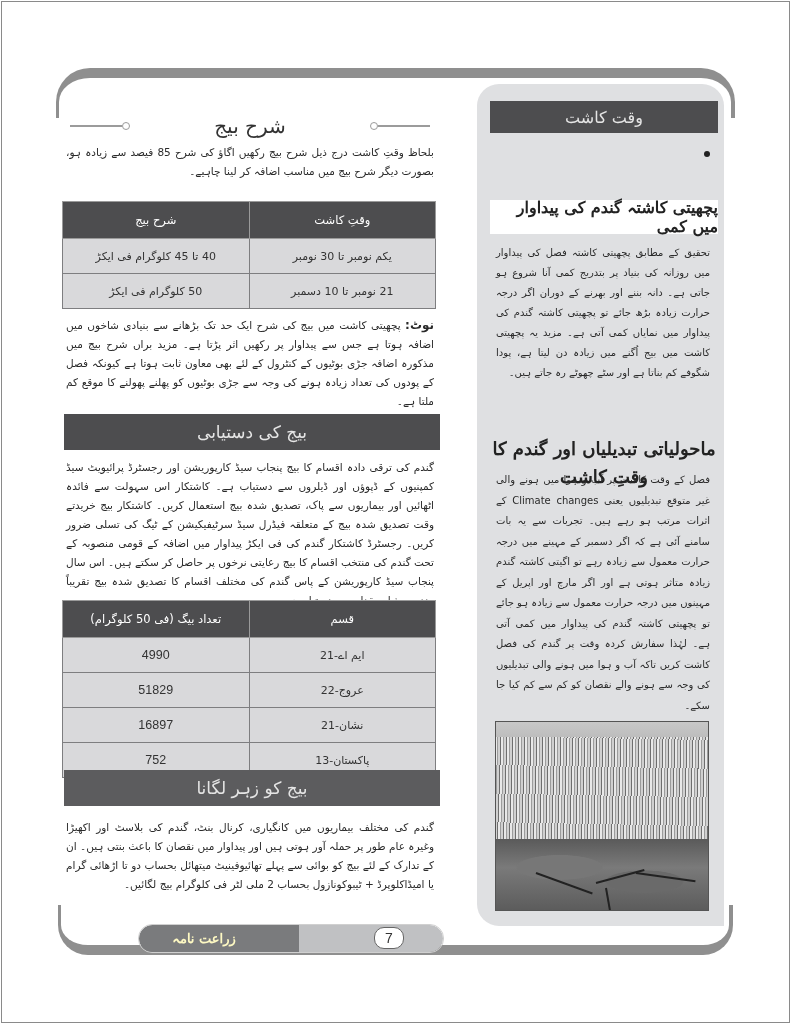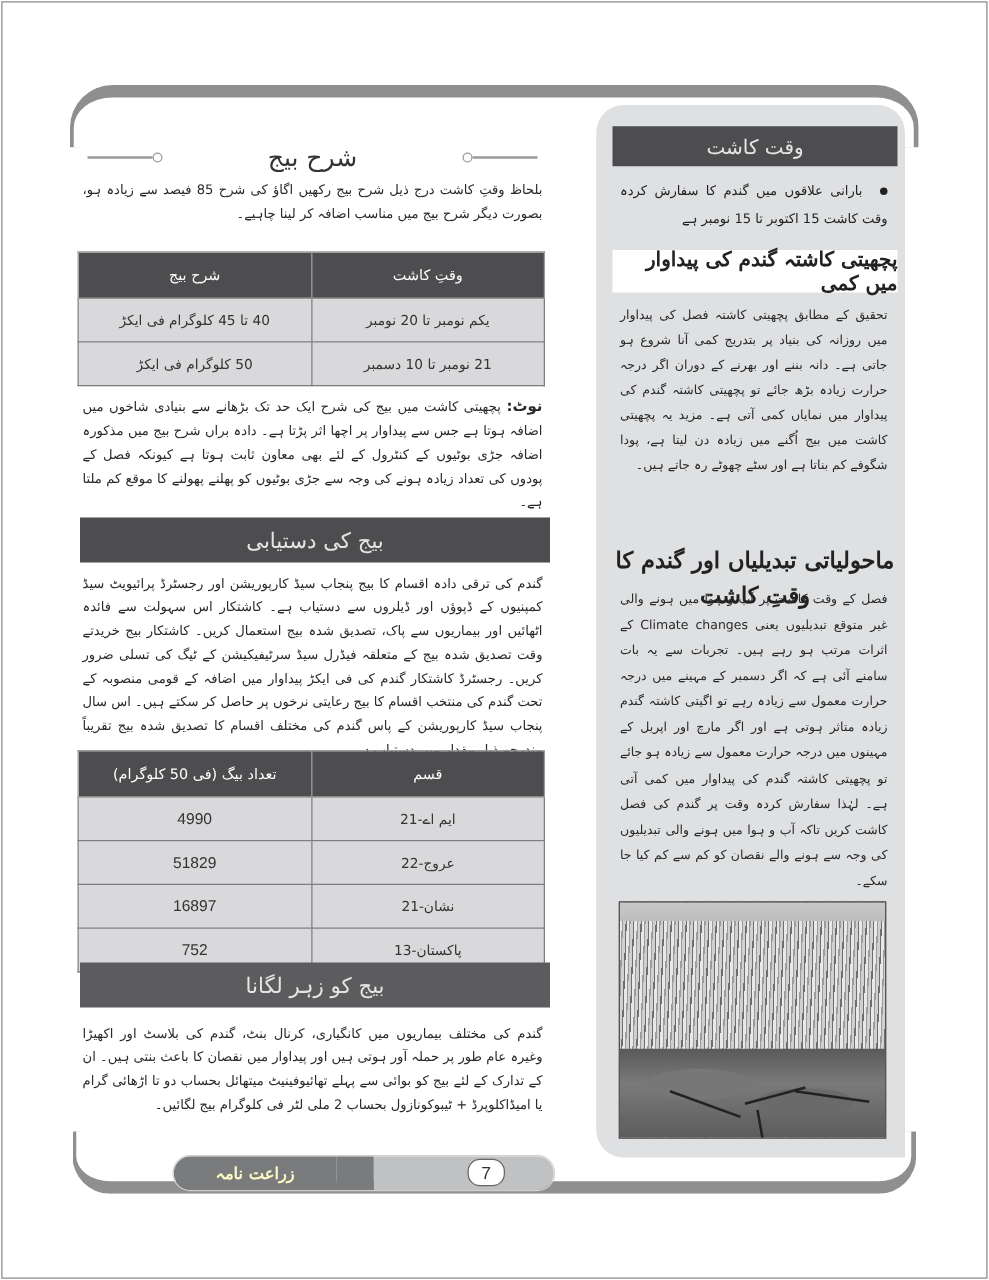--- a/index.html
+++ b/index.html
@@ -148,33 +148,33 @@
 
 <table class="data rtl" style="left:62px; top:201px; width:374px;">
   <thead>
     <tr>
       <th style="width:50%;">وقتِ کاشت</th>
       <th>شرح بیج</th>
     </tr>
   </thead>
   <tbody>
     <tr>
-      <td>یکم نومبر تا 20 نومبر</td>
+      <td>یکم نومبر تا 30 نومبر</td>
       <td>40 تا 45 کلوگرام فی ایکڑ</td>
     </tr>
     <tr>
       <td>21 نومبر تا 10 دسمبر</td>
       <td>50 کلوگرام فی ایکڑ</td>
     </tr>
   </tbody>
 </table>
 
 <div class="para rtl" style="left:66px; top:316px; width:368px;">
   <span class="note-label">نوٹ:</span>
-  <span>پچھیتی کاشت میں بیج کی شرح ایک حد تک بڑھانے سے بنیادی شاخوں میں اضافہ ہوتا ہے جس سے پیداوار پر اچھا اثر پڑتا ہے۔ دادہ براں شرح بیج میں مذکورہ اضافہ جڑی بوٹیوں کے کنٹرول کے لئے بھی معاون ثابت ہوتا ہے کیونکہ فصل کے پودوں کی تعداد زیادہ ہونے کی وجہ سے جڑی بوٹیوں کو پھلنے پھولنے کا موقع کم ملتا ہے۔</span>
+  <span>پچھیتی کاشت میں بیج کی شرح ایک حد تک بڑھانے سے بنیادی شاخوں میں اضافہ ہوتا ہے جس سے پیداوار پر رکھیں اثر پڑتا ہے۔ مزید براں شرح بیج میں مذکورہ اضافہ جڑی بوٹیوں کے کنٹرول کے لئے بھی معاون ثابت ہوتا ہے کیونکہ فصل کے پودوں کی تعداد زیادہ ہونے کی وجہ سے جڑی بوٹیوں کو پھلنے پھولنے کا موقع کم ملتا ہے۔</span>
 </div>
 
 <div class="dark-header rtl" style="left:64px; top:414px; width:376px; height:36px;">
   <span>بیج کی دستیابی</span>
 </div>
 
 <div class="para rtl" style="left:66px; top:458px; width:368px;">گندم کی ترقی دادہ اقسام کا بیج پنجاب سیڈ کارپوریشن اور رجسٹرڈ پرائیویٹ سیڈ کمپنیوں کے ڈپوؤں اور ڈیلروں سے دستیاب ہے۔ کاشتکار اس سہولت سے فائدہ اٹھائیں اور بیماریوں سے پاک، تصدیق شدہ بیج استعمال کریں۔ کاشتکار بیج خریدتے وقت تصدیق شدہ بیج کے متعلقہ فیڈرل سیڈ سرٹیفیکیشن کے ٹیگ کی تسلی ضرور کریں۔ رجسٹرڈ کاشتکار گندم کی فی ایکڑ پیداوار میں اضافہ کے قومی منصوبہ کے تحت گندم کی منتخب اقسام کا بیج رعایتی نرخوں پر حاصل کر سکتے ہیں۔ اس سال پنجاب سیڈ کارپوریشن کے پاس گندم کی مختلف اقسام کا تصدیق شدہ بیج تقریباً مندرجہ ذیل مقدار میں دستیاب ہے۔</div>
 
 <table class="data rtl" style="left:62px; top:600px; width:374px;">
   <thead>
@@ -207,21 +207,21 @@
   <span>بیج کو زہر لگانا</span>
 </div>
 
 <div class="para rtl" style="left:66px; top:818px; width:368px;">گندم کی مختلف بیماریوں میں کانگیاری، کرنال بنٹ، گندم کی بلاسٹ اور اکھیڑا وغیرہ عام طور پر حملہ آور ہوتی ہیں اور پیداوار میں نقصان کا باعث بنتی ہیں۔ ان کے تدارک کے لئے بیج کو بوائی سے پہلے تھائیوفینیٹ میتھائل بحساب دو تا اڑھائی گرام یا امیڈاکلوپرڈ + ٹیبوکونازول بحساب 2 ملی لٹر فی کلوگرام بیج لگائیں۔</div>
 
 <div class="dark-header rtl" style="left:490px; top:101px; width:228px; height:32px; font-size:16px;">
   <span>وقت کاشت</span>
 </div>
 
 <div class="bullet-row rtl" style="left:496px; top:142px; width:214px;">
-  <span class="bullet"></span><span>بارانی علاقوں میں گندم کا سفارش کردہ وقت کاشت 15 اکتوبر تا 15 نومبر ہے</span>
+  <span class="bullet"></span>
 </div>
 
 <div class="white-strip rtl" style="left:490px; top:200px; width:228px; height:34px;">
   <span>پچھیتی کاشتہ گندم کی پیداوار میں کمی</span>
 </div>
 
 <div class="para rtl" style="left:496px; top:243px; width:214px; font-size:10px; line-height:20px;">تحقیق کے مطابق پچھیتی کاشتہ فصل کی پیداوار میں روزانہ کی بنیاد پر بتدریج کمی آنا شروع ہو جاتی ہے۔ دانہ بننے اور بھرنے کے دوران اگر درجہ حرارت زیادہ بڑھ جائے تو پچھیتی کاشتہ گندم کی پیداوار میں نمایاں کمی آتی ہے۔ مزید یہ پچھیتی کاشت میں بیج اُگنے میں زیادہ دن لیتا ہے، پودا شگوفے کم بناتا ہے اور سٹے چھوٹے رہ جاتے ہیں۔</div>
 
 <div class="big-title rtl" style="left:490px; top:398px; width:228px;">
   <div>ماحولیاتی تبدیلیاں اور گندم کا</div>

